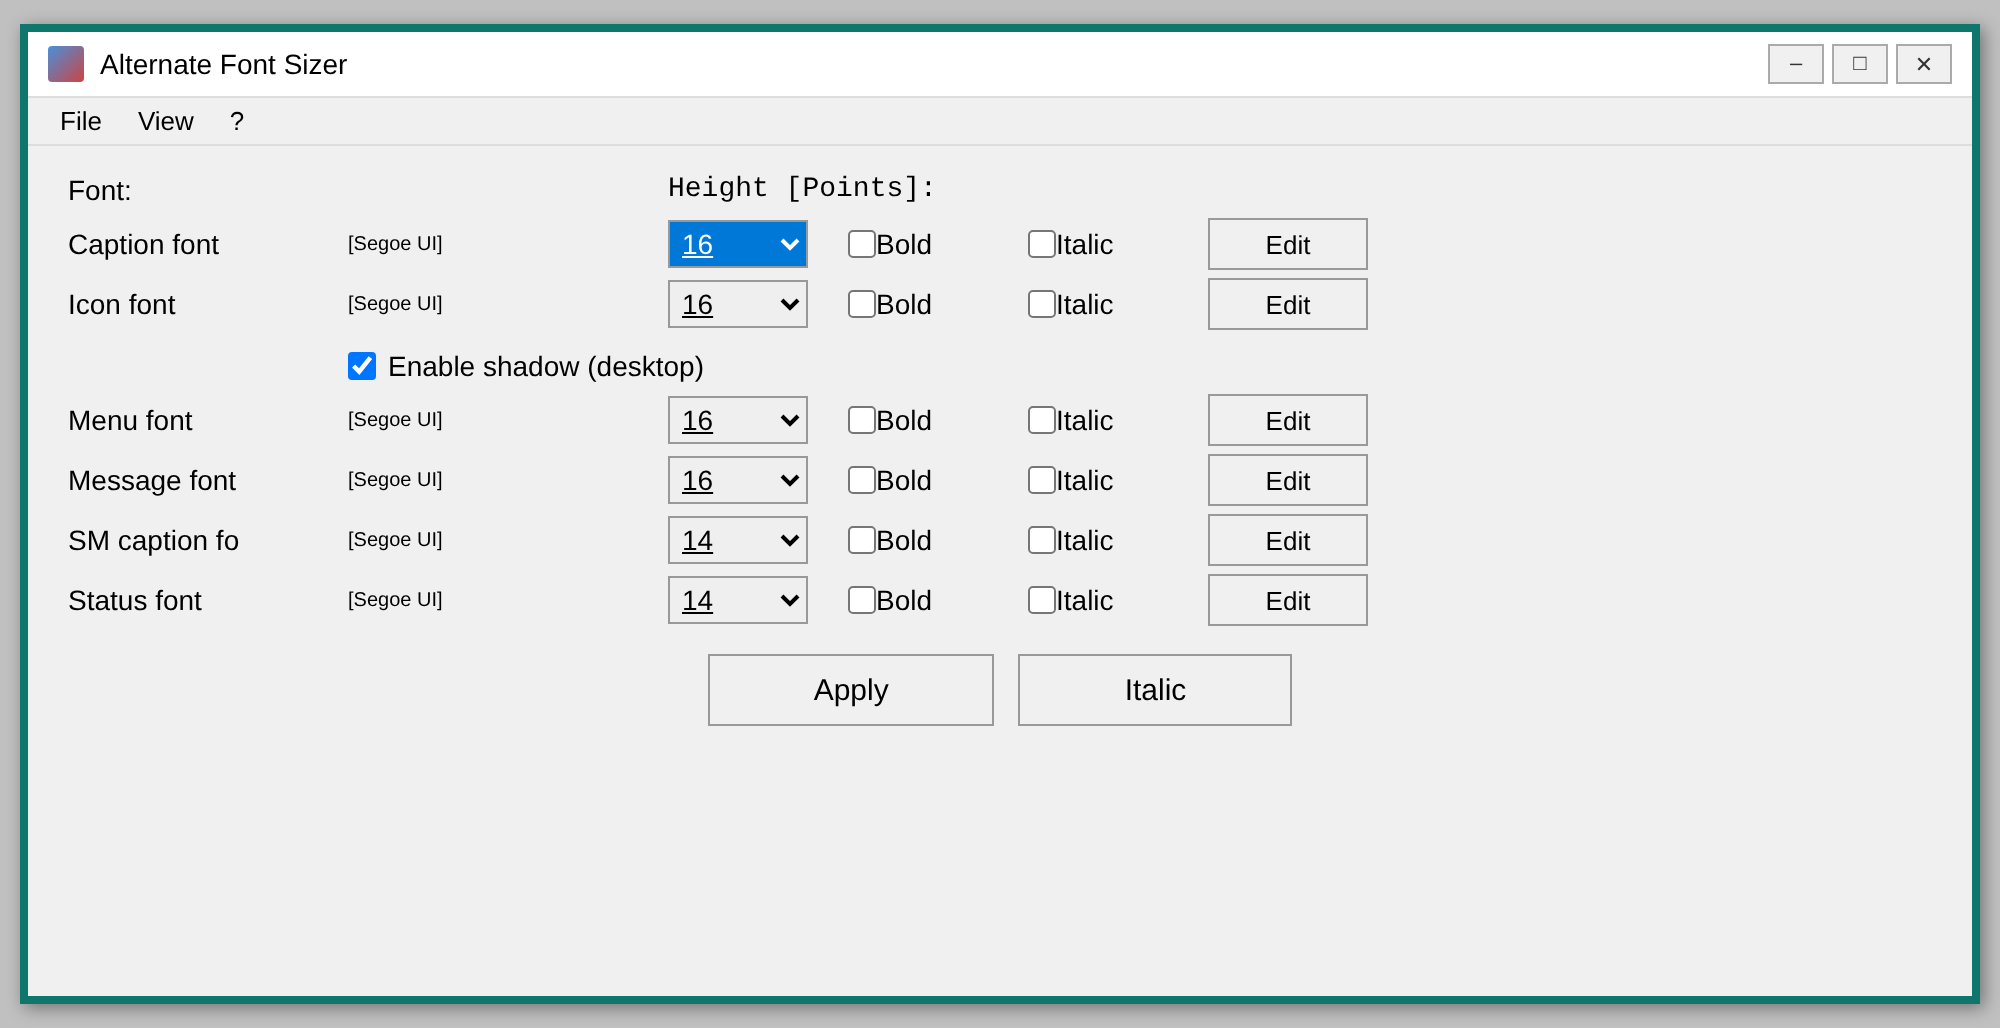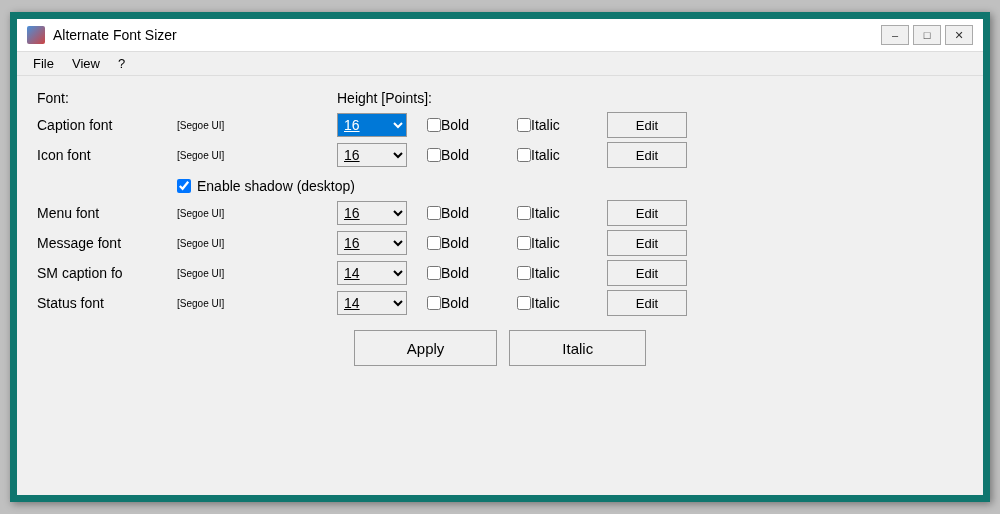--- a/index.html
+++ b/index.html
@@ -9,21 +9,21 @@
       font-size: 14px;
       display: flex;
       align-items: center;
       justify-content: center;
       width: 1000px;
       height: 514px;
       overflow: hidden;
     }
     .window {
       background: #f0f0f0;
-      border: 7px solid #0f766e;
+      border: 4px solid #0f766e;
       box-shadow: 2px 2px 8px rgba(0,0,0,0.4);
       width: 980px;
       min-height: 490px;
     }
     .title-bar {
       background: #fff;
       display: flex;
       align-items: center;
       padding: 6px 10px;
       border-bottom: 1px solid #ddd;
@@ -191,21 +191,21 @@
     <div class="menu-item">File</div>
     <div class="menu-item">View</div>
     <div class="menu-item">?</div>
   </div>
 
   <div class="content">
 
     <div class="header-row">
       <span>Font:</span>
       <span></span>
-      <span style="grid-column: span 2; white-space: nowrap;">Height [Points]:</span>
+      <span style="grid-column: span 2; white-space: nowrap; font-family: Liberation Mono, monospace;">Height [Points]:</span>
     </div>
 
     <div class="font-row">
       <span class="font-label">Caption font</span>
       <span class="font-name">[Segoe UI]</span>
       <select class="size-select highlighted">
         <option>16</option>
         <option>14</option>
         <option>12</option>
         <option>10</option>

